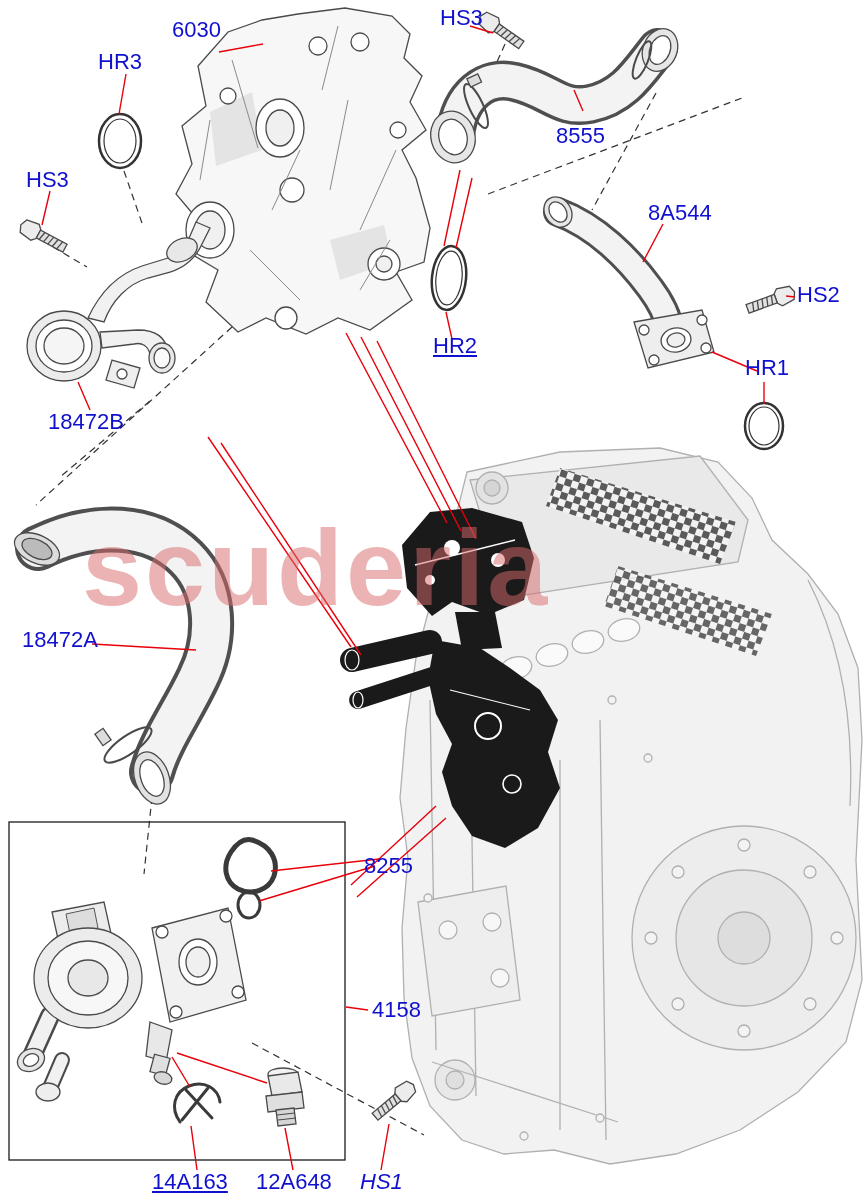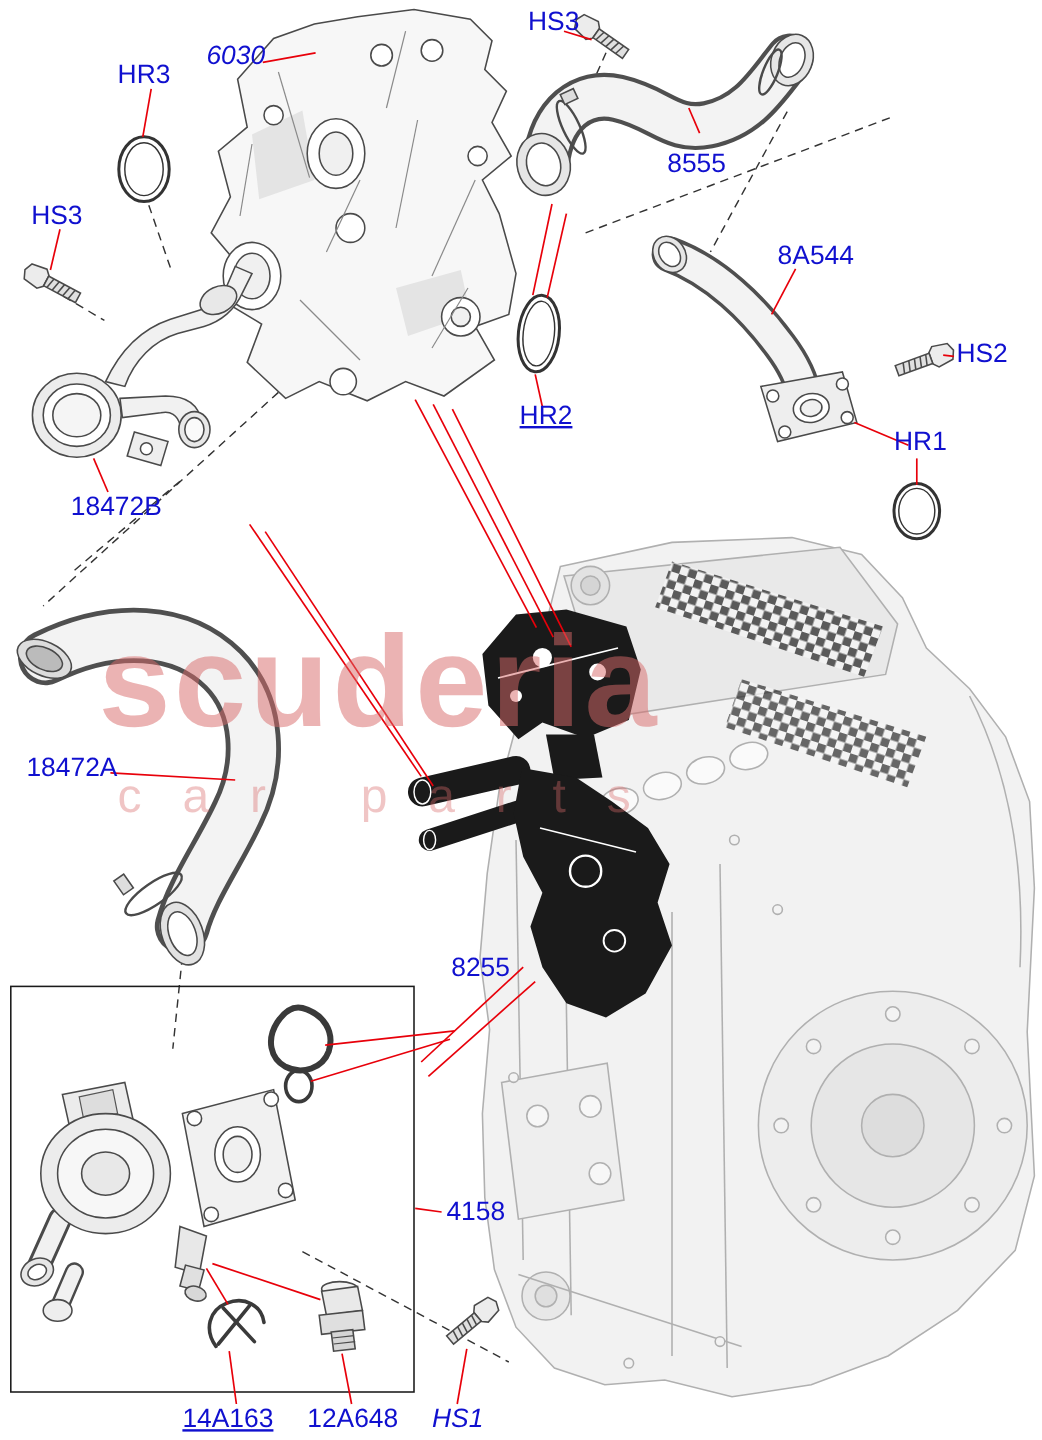--- a/index.html
+++ b/index.html
@@ -296,35 +296,34 @@
     <line class="leader" x1="221" y1="443" x2="361" y2="655"></line>
     <line class="leader" x1="351" y1="885" x2="436" y2="806"></line>
     <line class="leader" x1="357" y1="897" x2="446" y2="818"></line>
     <line class="leader" x1="172" y1="1057" x2="190" y2="1087"></line>
     <line class="leader" x1="177" y1="1053" x2="267" y2="1083"></line>
   </g>
 </svg>
 
   <div class="watermark">
     <div class="wm1">scuderia</div>
-    <div class="wm2">car parts</div>
   </div>
 
   <div id="labels">
       <div class="part-label" style="left: 98px; top: 52px;">HR3</div>
-      <div class="part-label" style="left: 172px; top: 36px; font-style: italic;">6030</div>
+      <div class="part-label" style="left: 172px; top: 20px;">6030</div>
       <div class="part-label" style="left: 440px; top: 8px;">HS3</div>
       <div class="part-label" style="left: 556px; top: 112px; margin-top: 14px;">8555</div>
       <div class="part-label" style="left: 26px; top: 170px;">HS3</div>
       <div class="part-label" style="left: 648px; top: 203px;">8A544</div>
       <div class="part-label" style="left: 797px; top: 285px;">HS2</div>
       <div class="part-label" style="left: 745px; top: 358px;">HR1</div>
       <div class="part-label" style="left: 433px; top: 336px; text-decoration: underline;">HR2</div>
-      <div class="part-label" style="left: 59px; top: 412px; text-align: right;">18472B</div>
+      <div class="part-label" style="left: 48px; top: 412px; text-align: right;">18472B</div>
       <div class="part-label" style="left: 22px; top: 630px;">18472A</div>
-      <div class="part-label" style="left: 364px; top: 796px; margin-left: 12px;">8255</div>
+      <div class="part-label" style="left: 364px; top: 856px;">8255</div>
       <div class="part-label" style="left: 372px; top: 1000px;">4158</div>
       <div class="part-label" style="left: 152px; top: 1172px; text-decoration: underline;">14A163</div>
       <div class="part-label" style="left: 256px; top: 1172px;">12A648</div>
       <div class="part-label" style="left: 360px; top: 1172px; font-style: italic;">HS1</div>
     </div>
 
 </div>
 
 </body></html>

